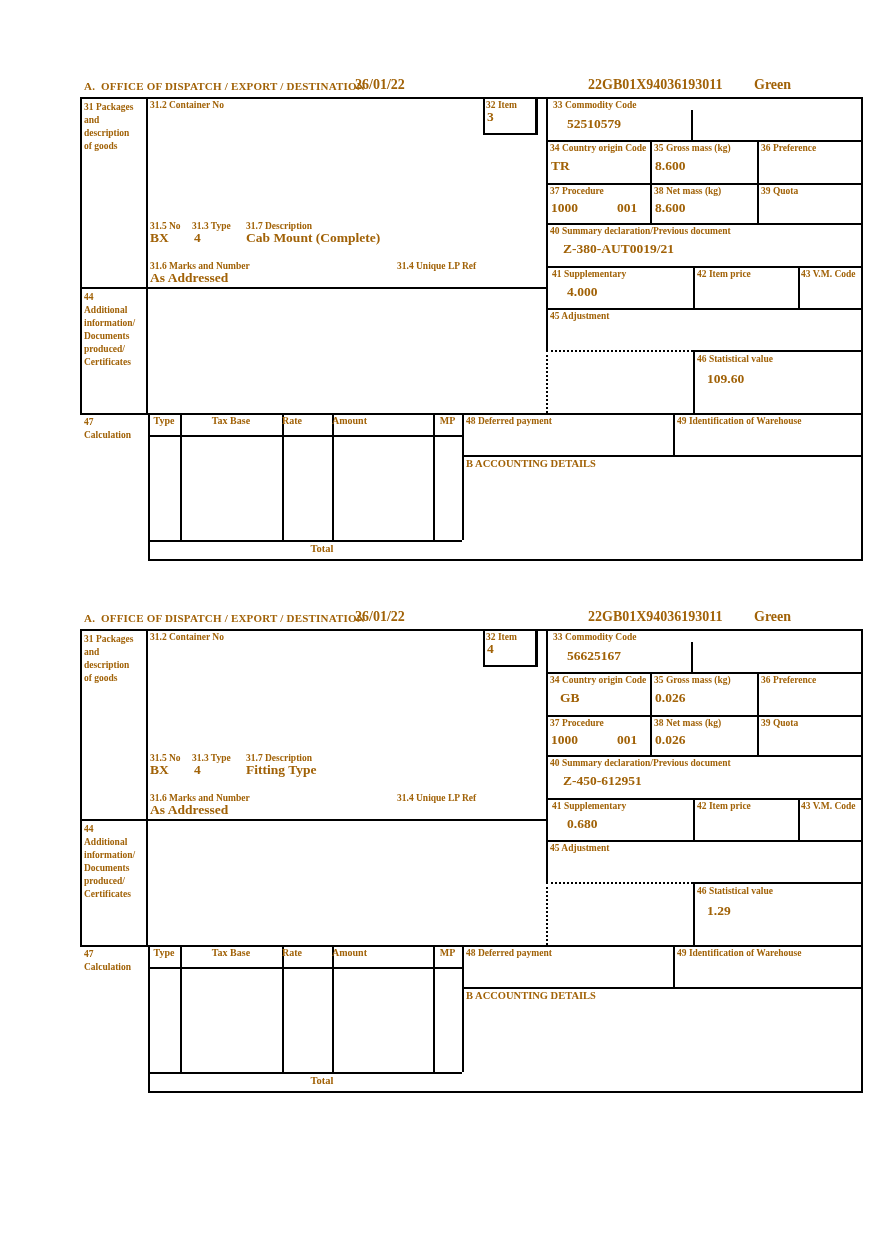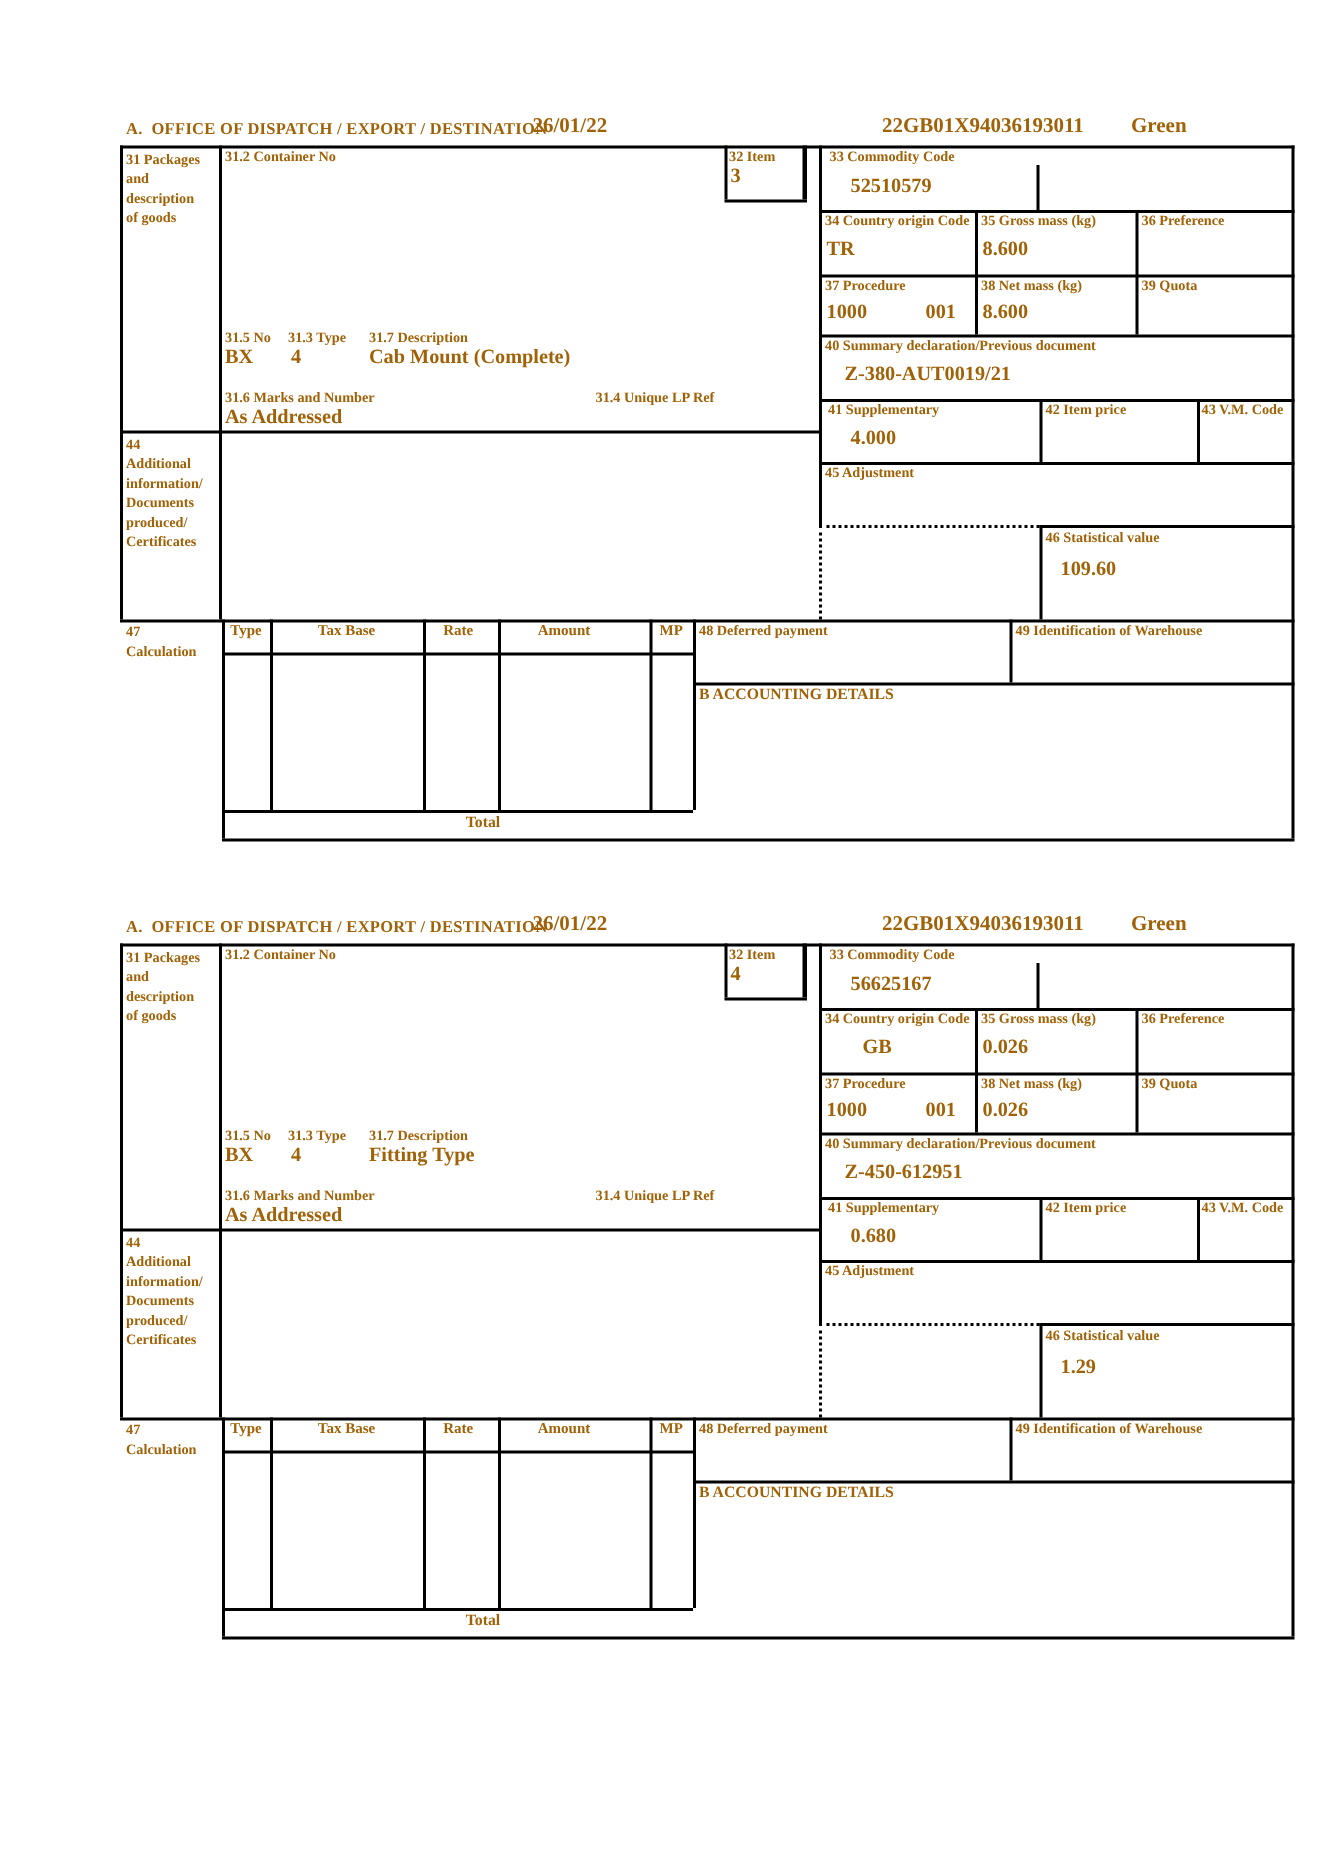--- a/index.html
+++ b/index.html
@@ -15,21 +15,21 @@
   .dot-v { border-left-style:dotted; }
   .thick { border-left-width:3px; }
   .lbl { position:absolute; font-size:9.5px; font-weight:bold; white-space:nowrap; line-height:1.15; }
   .val { position:absolute; font-size:13.5px; font-weight:bold; white-space:nowrap; line-height:1.1; }
   .hdr-title { position:absolute; font-size:11px; font-weight:bold; white-space:pre; letter-spacing:0.2px; }
   .hdr-val { position:absolute; font-size:14px; font-weight:bold; white-space:pre; }
   .stack { position:absolute; font-size:9.5px; font-weight:bold; line-height:13px; }
   .stack div { white-space:nowrap; }
   .th { position:absolute; top:340px; height:18px; font-size:10px; font-weight:bold; }
   .c { text-align:center; }
-  .r { text-align:center; }
+  .r { text-align:left; }
   .sec-lbl { position:absolute; font-size:10.5px; font-weight:bold; white-space:nowrap; }
 </style>
 </head>
 <body>
 
 <div id="page">
   <section class="form" style="top: 75px;">
 
     <div class="hdr-title" style="left:4px;top:5px">A.  OFFICE OF DISPATCH / EXPORT / DESTINATION</div>
     <div class="hdr-val" style="left:275px;top:2px">26/01/22</div>
@@ -199,21 +199,21 @@
       <div>of goods</div>
     </div>
 
     <div class="lbl" style="left:70px;top:25px">31.2 Container No</div>
     <div class="lbl" style="left:406px;top:25px">32 Item</div>
     <div class="val" style="left:407px;top:35px">4</div>
     <div class="lbl" style="left:473px;top:25px">33 Commodity Code</div>
     <div class="val" style="left:487px;top:42px">56625167</div>
 
     <div class="lbl" style="left:470px;top:68px">34 Country origin Code</div>
-    <div class="val" style="left:495px;top:84px">GB</div>
+    <div class="val" style="left:480px;top:84px">GB</div>
     <div class="lbl" style="left:574px;top:68px">35 Gross mass (kg)</div>
     <div class="val" style="left:575px;top:84px">0.026</div>
     <div class="lbl" style="left:681px;top:68px">36 Preference</div>
 
     <div class="lbl" style="left:470px;top:111px">37 Procedure</div>
     <div class="val" style="left:471px;top:126px">1000</div>
     <div class="val" style="left:537px;top:126px">001</div>
     <div class="lbl" style="left:574px;top:111px">38 Net mass (kg)</div>
     <div class="val" style="left:575px;top:126px">0.026</div>
     <div class="lbl" style="left:681px;top:111px">39 Quota</div>

